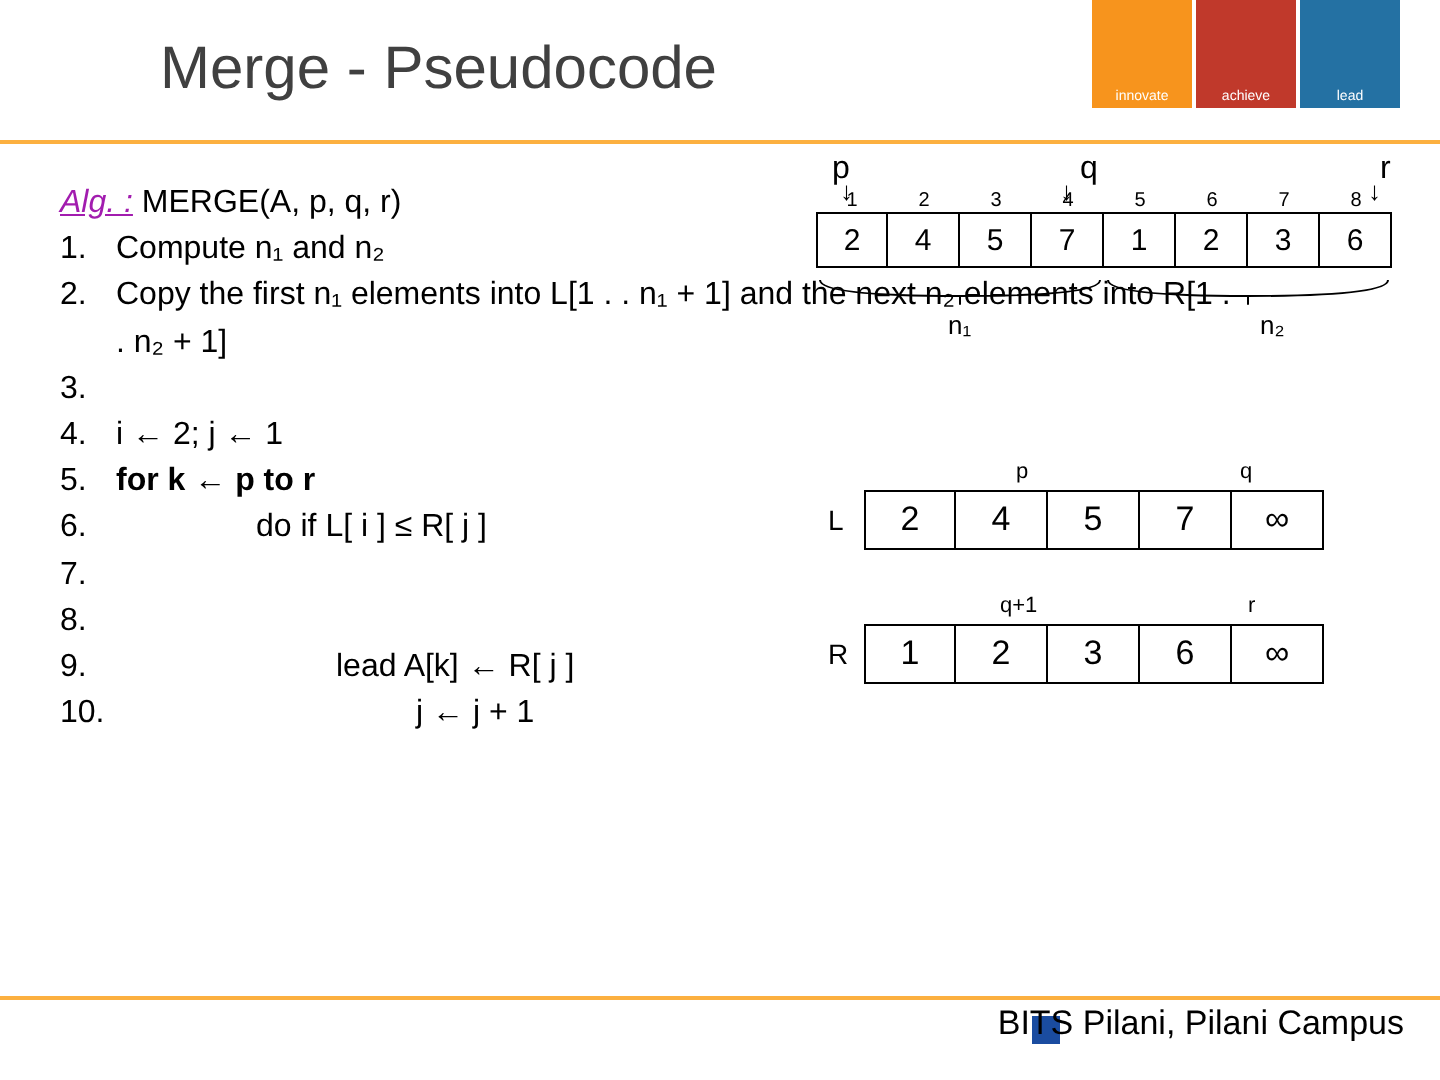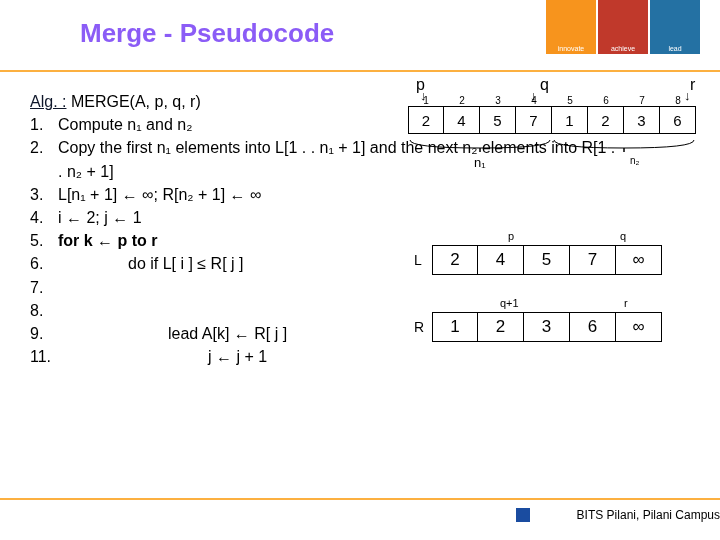--- a/index.html
+++ b/index.html
@@ -1,56 +1,56 @@
 <!DOCTYPE html>
 <html><head>
 <meta charset="utf-8">
 <style>
 html,body{margin:0;padding:0;width:720px;height:540px;background:#fff;font-family:Arial,Helvetica,sans-serif;overflow:hidden}
 .slide{position:relative;width:720px;height:540px}
-.title{position:absolute;top:18px;left:80px;font-size:26px;font-weight:700;color:#8b5cf6}
+.title{position:absolute;top:18px;left:80px;font-size:30px;font-weight:400;color:#404040}
 .logo-group{position:absolute;top:0;right:20px;display:flex;gap:2px}
 .logo-box{width:50px;height:52px;display:flex;flex-direction:column;align-items:center;justify-content:flex-end;font-size:7px;color:#fff;padding-bottom:2px}
 .lb1{background:#f7941d}.lb2{background:#c0392b}.lb3{background:#2471a3}
 .hline{position:absolute;top:70px;left:0;right:0;height:2px;background:#fcb040}
 .body{position:absolute;top:90px;left:30px;right:10px;font-size:16px;color:#000;line-height:1.45}
-.alg-label{color:#0f172a;text-decoration:underline}
+.alg-label{color:#a21caf;font-style:italic;text-decoration:underline}
 .pseudo{font-family:Arial,Helvetica,sans-serif}
 .row{display:flex}
 .num{width:28px}
 .ind2{padding-left:70px}
 .ind3{padding-left:110px}
 .ind4{padding-left:150px}
 
 .main-array{position:absolute;top:95px;left:408px}
 .idx-row{display:flex}
 .idx-cell{width:36px;text-align:center;font-size:10px;color:#000}
 .val-row{display:flex}
 .val-cell{width:36px;height:28px;border:1.5px solid #000;display:flex;align-items:center;justify-content:center;font-size:15px;box-sizing:border-box;border-left:none}
 .val-cell:first-child{border-left:1.5px solid #000}
 .pqr{position:absolute;font-size:16px}
 .p-lbl{top:76px;left:416px}
 .q-lbl{top:76px;left:540px}
 .r-lbl{top:76px;left:690px}
 
 .n1{position:absolute;top:155px;left:474px;font-size:13px}
-.n2{position:absolute;top:155px;left:630px;font-size:10px}
+.n2{position:absolute;top:155px;left:630px;font-size:13px}
 
 .brace{position:absolute;top:138px;left:408px}
 
 .larr{position:absolute;top:245px;left:432px}
 .rarr{position:absolute;top:312px;left:432px}
 .arr-label{position:absolute;font-size:14px}
 .arr-row{display:flex}
 .arr-cell{width:46px;height:30px;border:1.5px solid #000;display:flex;align-items:center;justify-content:center;font-size:17px;box-sizing:border-box;border-left:none}
 .arr-cell:first-child{border-left:1.5px solid #000}
 .sm-lbl{position:absolute;font-size:11px}
 .footer-line{position:absolute;bottom:40px;left:0;right:0;height:2px;background:#fcb040}
 .footer-square{position:absolute;bottom:18px;right:190px;width:14px;height:14px;background:#1a4ca0}
-.footer-text{position:absolute;bottom:18px;right:0;font-size:12px;color:#000}
+.footer-text{position:absolute;bottom:18px;right:18px;font-size:17px;color:#000}
 .arrow{position:absolute;font-size:13px;color:#000}
 </style>
 </head>
 <body>
 
 <div class="slide">
   <div class="title">Merge - Pseudocode</div>
   <div class="logo-group">
     <div class="logo-box lb1">innovate</div>
     <div class="logo-box lb2">achieve</div>
@@ -63,21 +63,20 @@
     <div class="row">
         <span class="num">1.</span>
         <span>Compute n₁ and n₂</span>
       </div>
     <div class="row">
         <span class="num">2.</span>
         <span style="max-width:560px">Copy the first n₁ elements into  L[1 . . n₁ + 1] and the next n₂ elements into R[1 . . n₂ + 1]</span>
       </div>
     <div class="row">
         <span class="num">3.</span>
-        <span>L[n₁ + 1] ← ∞;     R[n₂ + 1] ← ∞</span>
       </div>
     <div class="row">
         <span class="num">4.</span>
         <span>i ← 2;     j ← 1</span>
       </div>
     <div class="row">
         <span class="num">5.</span>
         <span style="font-weight:700">for k ← p to r</span>
       </div>
     <div class="row">
@@ -88,21 +87,21 @@
         <span class="num">7.</span>
       </div>
     <div class="row">
         <span class="num">8.</span>
       </div>
     <div class="row">
         <span class="num">9.</span>
         <span class="ind3">lead A[k] ← R[ j ]</span>
       </div>
     <div class="row">
-        <span class="num">11.</span>
+        <span class="num">10.</span>
         <span class="ind4">j ← j + 1</span>
       </div>
   </div>
 
   <div class="pqr p-lbl">p</div>
   <div class="pqr q-lbl">q</div>
   <div class="pqr r-lbl">r</div>
   <div class="arrow" style="top:88px;left:420px">↓</div>
   <div class="arrow" style="top:88px;left:530px">↓</div>
   <div class="arrow" style="top:88px;left:684px">↓</div>

